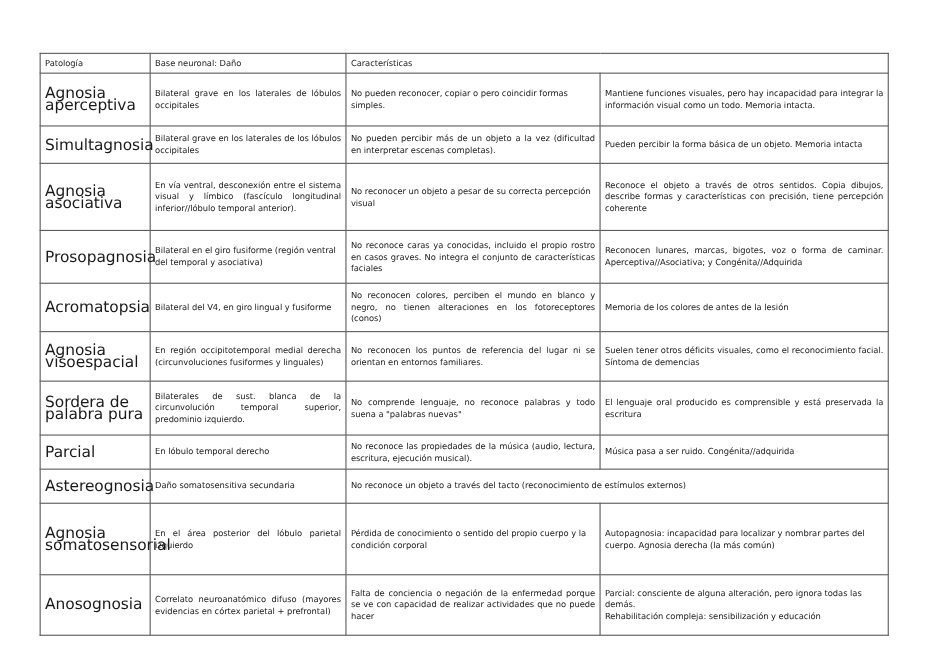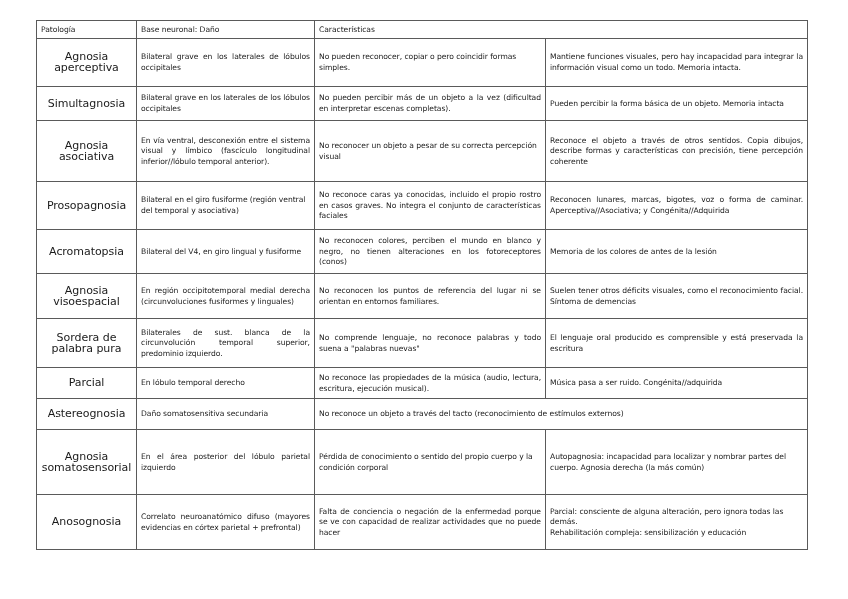--- a/index.html
+++ b/index.html
@@ -17,21 +17,21 @@
   }
   .page {
     position: absolute;
     left: 0; top: 0;
     width: 848px; height: 599px;
     background: #ffffff;
   }
   table.patologias {
     position: absolute;
     left: 36px;
-    top: 20px;
+    top: 48px;
     width: 771px;
     border-collapse: collapse;
     table-layout: fixed;
     font-size: 7.6px;
     line-height: 10.6px;
     letter-spacing: -0.05px;
   }
   table.patologias td, table.patologias th {
     border: 1px solid #5a5a5a;
     padding: 2px 4px 1px 4px;
@@ -40,24 +40,24 @@
   }
   col.c1 { width: 100px; }
   col.c2 { width: 178px; }
   col.c3 { width: 231px; }
   col.c4 { width: 262px; }
   th.hdr {
     text-align: left;
     color: #222;
   }
   td.name {
-    text-align: center;
+    text-align: left;
     font-weight: bold;
     color: #1a1a1a;
-    font-size: 11px;
+    font-size: 14px;
   }
   td.just { text-align: justify; }
   td.top { vertical-align: top; padding-top: 3px; }
   tr.r-header { height: 18px; }
   tr.r1 { height: 48px; }
   tr.r2 { height: 34px; }
   tr.r3 { height: 61px; }
   tr.r4 { height: 48px; }
   tr.r5 { height: 44px; }
   tr.r6 { height: 45px; }

